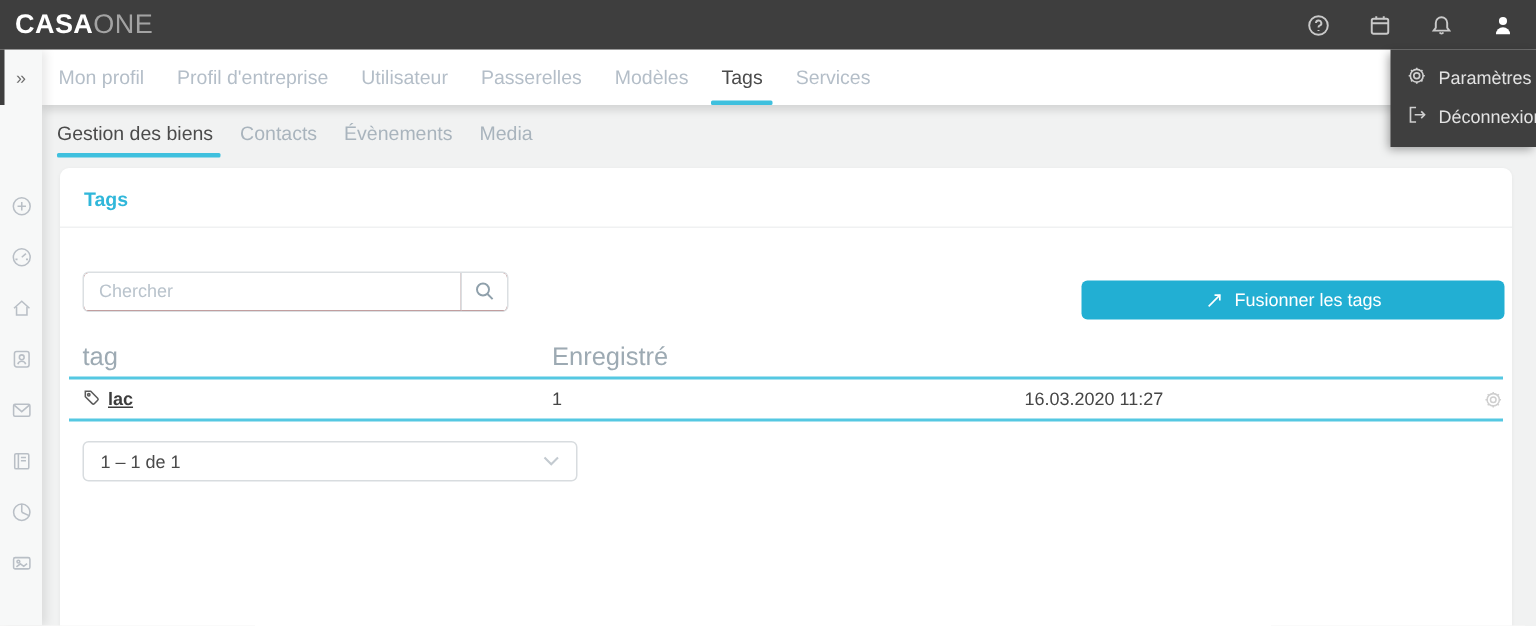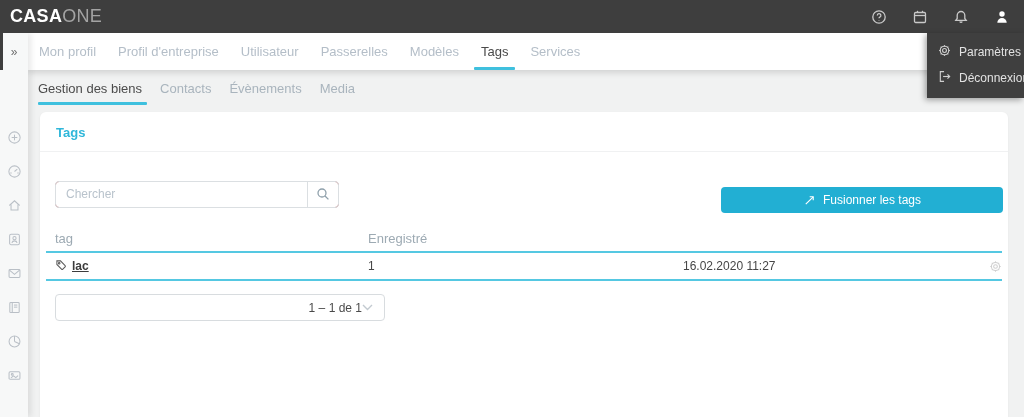--- a/index.html
+++ b/index.html
@@ -66,36 +66,36 @@
   .search-btn { width:31px; border-left:1px solid #dbdfe2; display:flex; align-items:center;
     justify-content:center; background:#fff; cursor:pointer; }
   .search-btn svg { stroke:#8fa0ab; fill:none; stroke-width:1.3; }
   .merge-btn { width:282px; height:26px; background:#22afd3; border:none; border-radius:4px;
     color:#fff; font-size:12px; display:flex; align-items:center; justify-content:center; gap:7px;
     cursor:pointer; font-family:"Liberation Sans","DejaVu Sans",sans-serif;margin-top:12px; }
   .merge-btn svg { stroke:#fff; fill:none; stroke-width:1.2; }
 
   
   .table { margin-top:12px; padding:0 6px; }
-  .t-head { display:flex; align-items:center; height:28px; color:#9daab3; font-size:13px;
+  .t-head { display:flex; align-items:center; height:28px; color:#9daab3; font-size:17px;
     border-bottom:2px solid #55c8e2; }
   .t-row { display:flex; align-items:center; height:28px; font-size:12px; color:#464646;
     border-bottom:2px solid #55c8e2; }
   .c1 { width:322px; padding-left:9px; display:flex; align-items:center; gap:5px; }
   .c2 { width:315px; }
   .c3 { flex:1; }
   .c4 { width:26px; display:flex; justify-content:flex-end; }
   .t-row .c1 { font-weight:700; color:#3c3c3c;text-decoration:underline; }
   .tag-glyph svg { stroke:#5a5a5a; fill:none; stroke-width:1.2; }
   .row-gear { cursor:pointer; display:flex; }
   .row-gear svg { stroke:#cfcfcf; fill:none; stroke-width:1.1; }
 
   
   .pager { margin:13px 0 0 15px; width:330px; height:27px; border:1px solid #d8dcdf;
-    border-radius:4px; display:flex; align-items:center; justify-content:flex-end;
+    border-radius:4px; display:flex; align-items:center; justify-content:space-between;
     padding:0 11px; font-size:12px; color:#4a4a4a; background:#fff; cursor:pointer; }
   .pager svg { stroke:#c3cad0; fill:none; stroke-width:1.4; }
 </style>
 </head>
 <body>
 
 <div class="stage">
 
   <header class="topbar">
     <div class="logo">
@@ -292,21 +292,21 @@
         <span class="c1">
           <span class="tag-glyph">
             <svg width="12" height="12" viewBox="0 0 14 14">
                 <path d="M2.2 2.2 h4.2 l5.4 5.4 a1.1 1.1 0 0 1 0 1.55 l-2.65 2.65 a1.1 1.1 0 0 1 -1.55 0 l-5.4 -5.4 z"></path>
                 <circle cx="4.9" cy="4.9" r="0.9"></circle>
               </svg>
           </span>
           <span>lac</span>
         </span>
         <span class="c2">1</span>
-        <span class="c3">16.02.2020 11:27</span>
+        <span class="c3">16.03.2020 11:27</span>
         <span class="c4 row-gear">
           <svg width="13" height="13" viewBox="0 0 14 14">
               <circle cx="7" cy="7" r="2"></circle>
               <circle cx="7" cy="7" r="4.4"></circle>
               <line x1="7" y1="1.4" x2="7" y2="2.8"></line>
               <line x1="7" y1="11.2" x2="7" y2="12.6"></line>
               <line x1="1.4" y1="7" x2="2.8" y2="7"></line>
               <line x1="11.2" y1="7" x2="12.6" y2="7"></line>
               <line x1="3" y1="3" x2="4" y2="4"></line>
               <line x1="10" y1="10" x2="11" y2="11"></line>

